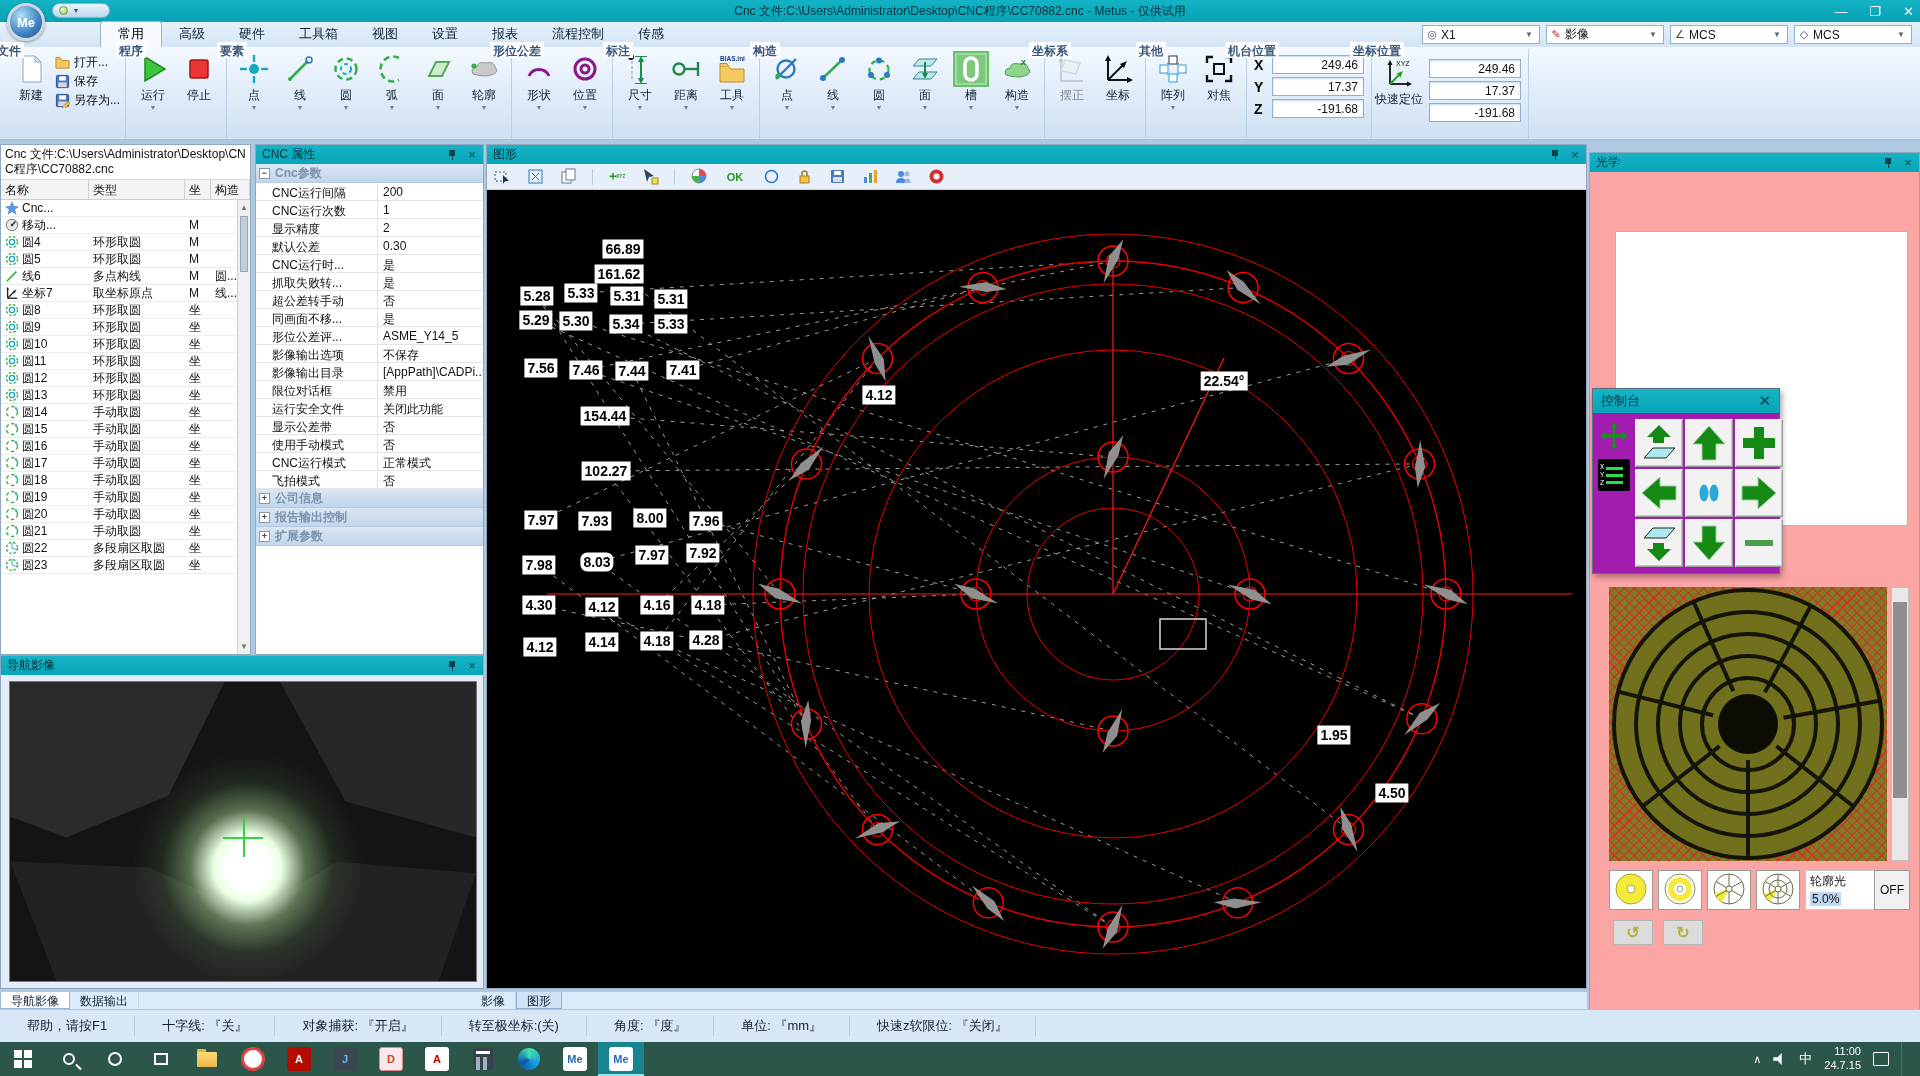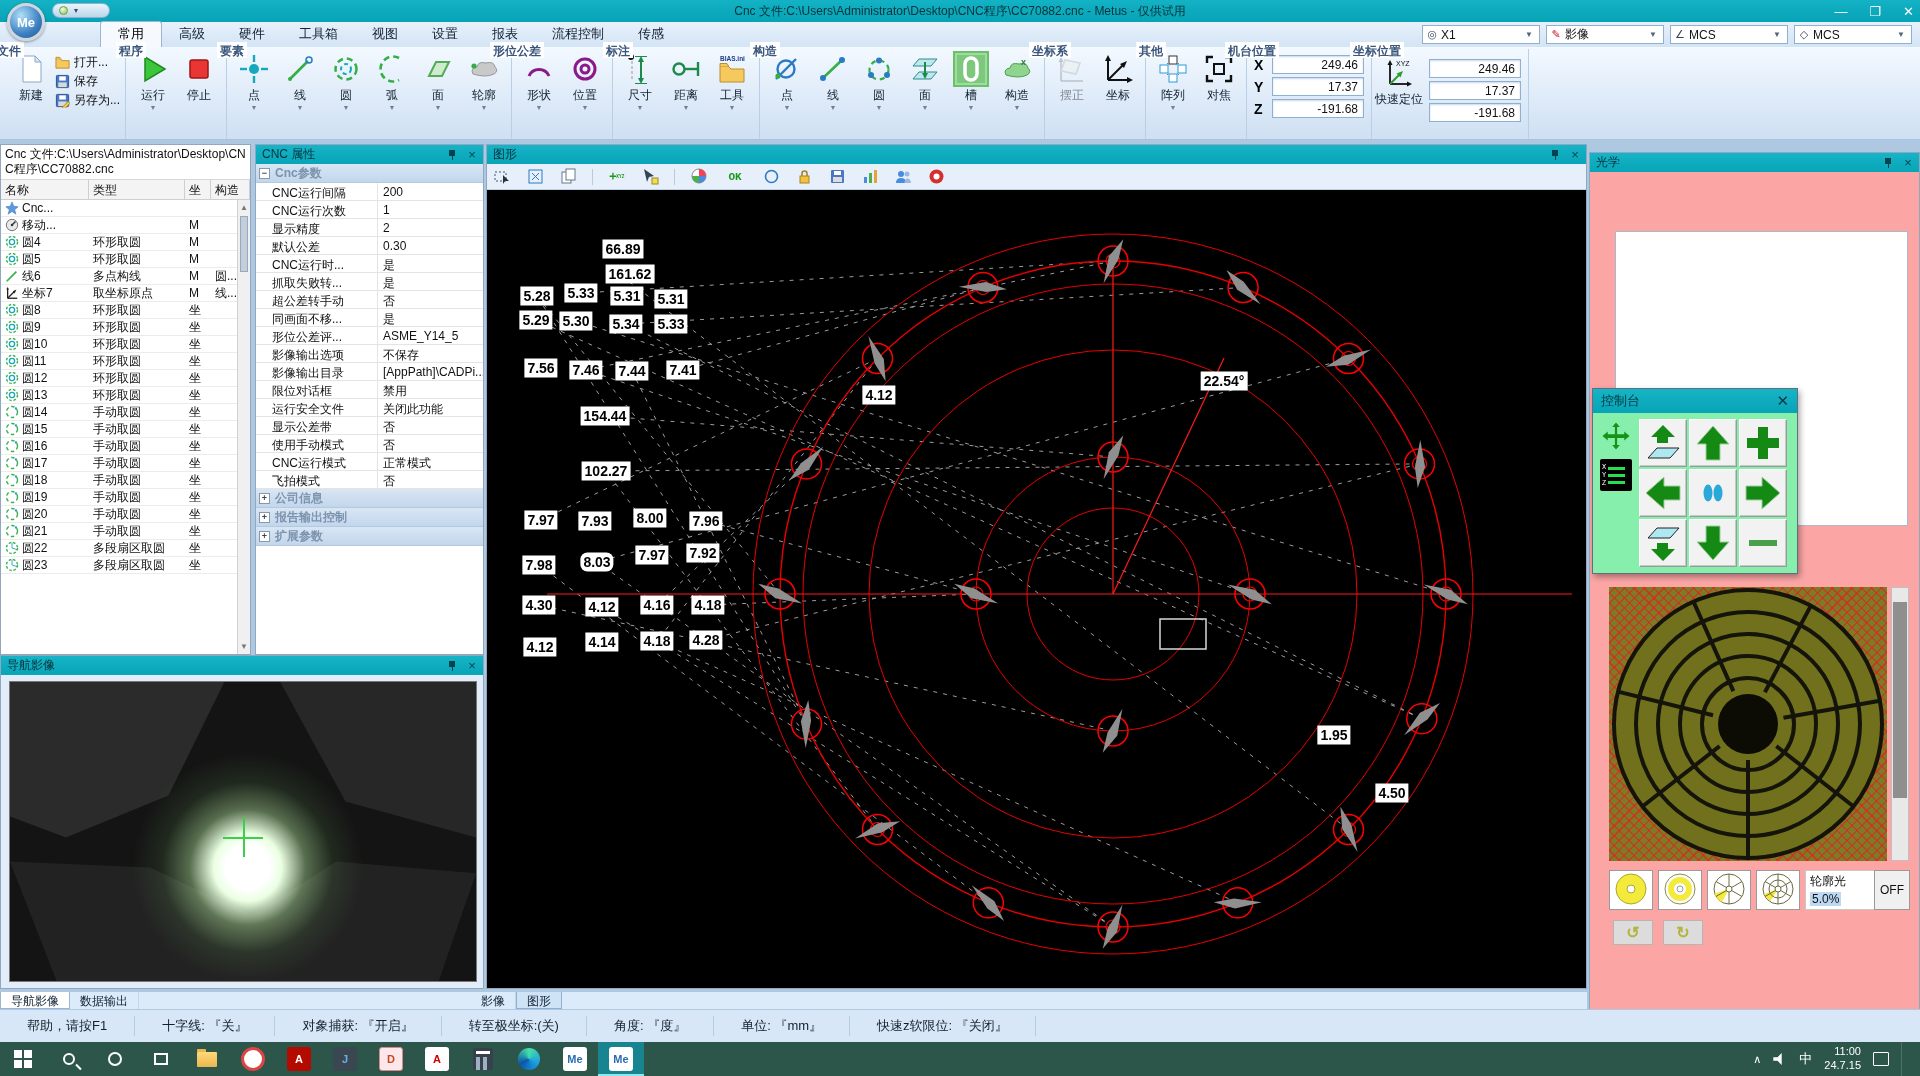--- a/index.html
+++ b/index.html
@@ -104,21 +104,21 @@
   .cam .shape2 { position:absolute; inset:0; background:#272727; clip-path:polygon(58% 0,100% 0,100% 52%,72% 40%); }
   .cam .shape3 { position:absolute; inset:0; background:#222; clip-path:polygon(10% 100%,0 60%,30% 62%,52% 78%,70% 60%,100% 64%,92% 100%); }
   .cam .glow { position:absolute; inset:0;
     background:radial-gradient(circle at 51% 62%, #ffffff 0 22px, #eaffe2 34px, rgba(170,220,150,.45) 58px, rgba(90,140,80,.18) 85px, transparent 115px); }
   .cam .ch { position:absolute; background:#39d14a; }
   .cam .ch.h { left:calc(50% - 20px); top:52%; width:40px; height:2px; }
   .cam .ch.v { left:50%; top:calc(52% - 20px); width:2px; height:40px; }
 
   .gfx-panel { position:absolute; left:486px; top:4px; width:1101px; height:845px;
     background:#e7f0fa; border:1px solid #8fa8c0; display:flex; flex-direction:column; }
-  .gfx-toolbar { height:26px; background:#e7f0fa; border-bottom:1px solid #bcd2e8; display:flex; align-items:center; gap:15px; padding-left:6px;font-family:Liberation Mono, monospace; }
+  .gfx-toolbar { height:26px; background:#e7f0fa; border-bottom:1px solid #bcd2e8; display:flex; align-items:center; gap:15px; padding-left:6px; }
   .gt { width:18px; height:18px; display:flex; align-items:center; justify-content:center; font-size:12px; }
   .gt svg { width:17px; height:17px; }
   .gt-div { width:1px; height:16px; background:#b6cce2; }
   .oktext { color:#1a9a1a; font-weight:bold; font-size:11px; }
   .canvas { position:relative; flex:1; background:#000; overflow:hidden; }
   .canvas svg { position:absolute; left:0; top:0; }
   .glabel { position:absolute; transform:translate(-50%,-50%); background:#fff; color:#000;
     font-size:14px; font-weight:bold; padding:0 3px; line-height:19px; white-space:nowrap; }
   .dash { stroke:#b9b9b9; stroke-width:1; stroke-dasharray:4 6; opacity:.85; }
 
@@ -142,22 +142,22 @@
   .rotbtn { width:40px; height:25px; background:#dcdcdc; border:1px solid #b5b5b5; color:#b3b33d;
     font-size:16px; font-weight:bold; text-align:center; line-height:23px; }
 
   .bottomstrip { position:absolute; left:0; top:852px; width:1587px; height:17px; background:#dcebfa; display:flex; }
   .btab { padding:1px 10px 0; font-size:12px; color:#123; border-right:1px solid #c2d6ea; }
   .btab.active { background:#fff; border:1px solid #9ab6d5; border-top:none; }
   .btab.gactive { background:#cfe3f7; border:1px solid #8fb0d0; border-top:none; }
   .bgap { width:34px; }
 
   
-  .console { position:absolute; left:1592px; top:388px; width:206px; height:186px; z-index:40;
-    background:#86efac; border:1px solid #5f6f7f; box-shadow:2px 3px 6px rgba(0,0,0,.35); }
+  .console { position:absolute; left:1592px; top:388px; width:188px; height:186px; z-index:40;
+    background:#a21caf; border:1px solid #5f6f7f; box-shadow:2px 3px 6px rgba(0,0,0,.35); }
   .console .chdr { height:24px; background:linear-gradient(#17b4c6,#07a3b7); display:flex; align-items:center;
     padding:0 8px; color:#063840; font-size:13px; }
   .console .chdr .sp { flex:1; }
   .console .cbody { display:flex; padding:6px 4px 0 5px; gap:5px; }
   .ccol { width:36px; display:flex; flex-direction:column; gap:8px; align-items:center; padding-top:2px; }
   .xyzbox { width:32px; height:32px; background:#000; border-radius:2px; display:flex; align-items:center; padding:2px; gap:2px; }
   .xyzbox .lets { color:#fff; font-size:7px; line-height:8px; font-family:"Liberation Mono",monospace; }
   .xyzbox .bars div { width:17px; height:3px; background:#27e050; margin:4px 0; }
   .cgrid { display:grid; grid-template-columns:repeat(3,48px); grid-template-rows:repeat(3,48px); gap:2px; }
   .cbtn { background:#f2f2f2; border:1px solid #9a9a9a; border-top-color:#fff; border-left-color:#fff;
@@ -1148,21 +1148,21 @@
             <polygon points="-24,3 2,-6 24,-2 4,4" fill="#8f8f8f" transform="translate(626.0 267.0) rotate(300)"></polygon>
             <circle cx="489.0" cy="404.0" r="15" fill="none" stroke="#f00" stroke-width="1.5"></circle>
             <circle cx="489.0" cy="404.0" r="7" fill="none" stroke="#f00" stroke-width="1.2"></circle>
             <polygon points="-24,3 2,-6 24,-2 4,4" fill="#8f8f8f" transform="translate(489.0 404.0) rotate(210)"></polygon>
             <circle cx="626.0" cy="541.0" r="15" fill="none" stroke="#f00" stroke-width="1.5"></circle>
             <polygon points="-24,3 2,-6 24,-2 4,4" fill="#8f8f8f" transform="translate(626.0 541.0) rotate(120)"></polygon>
             <rect x="673" y="429" width="46" height="30" fill="none" stroke="#d8d8d8" stroke-width="1.5"></rect>
           </svg>
         <div id="gfxlabels">
             <div class="glabel" style="left: 136px; top: 59px;">66.89</div>
-            <div class="glabel" style="left: 132px; top: 84px; margin-left: 11px;">161.62</div>
+            <div class="glabel" style="left: 132px; top: 84px;">161.62</div>
             <div class="glabel" style="left: 50px; top: 106px;">5.28</div>
             <div class="glabel" style="left: 94px; top: 103px;">5.33</div>
             <div class="glabel" style="left: 140px; top: 106px;">5.31</div>
             <div class="glabel" style="left: 184px; top: 109px;">5.31</div>
             <div class="glabel" style="left: 49px; top: 130px;">5.29</div>
             <div class="glabel" style="left: 89px; top: 131px;">5.30</div>
             <div class="glabel" style="left: 139px; top: 134px;">5.34</div>
             <div class="glabel" style="left: 184px; top: 134px;">5.33</div>
             <div class="glabel" style="left: 54px; top: 178px;">7.56</div>
             <div class="glabel" style="left: 99px; top: 180px;">7.46</div>

